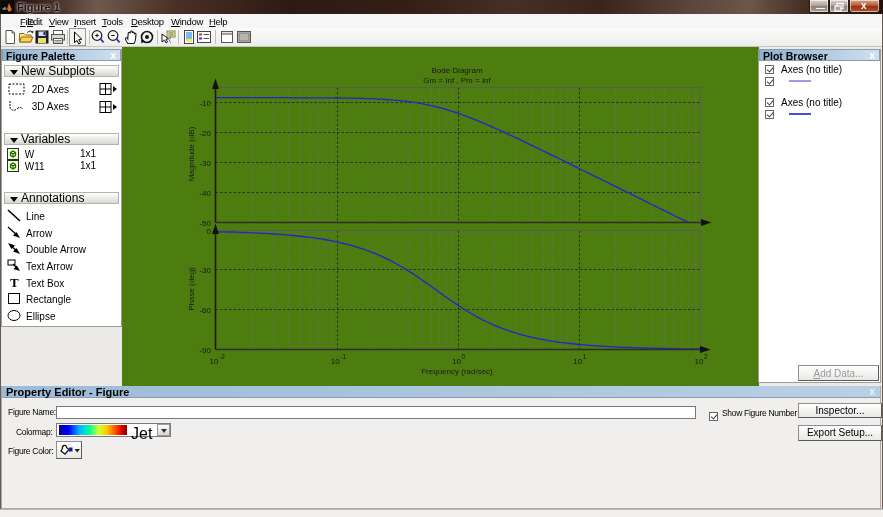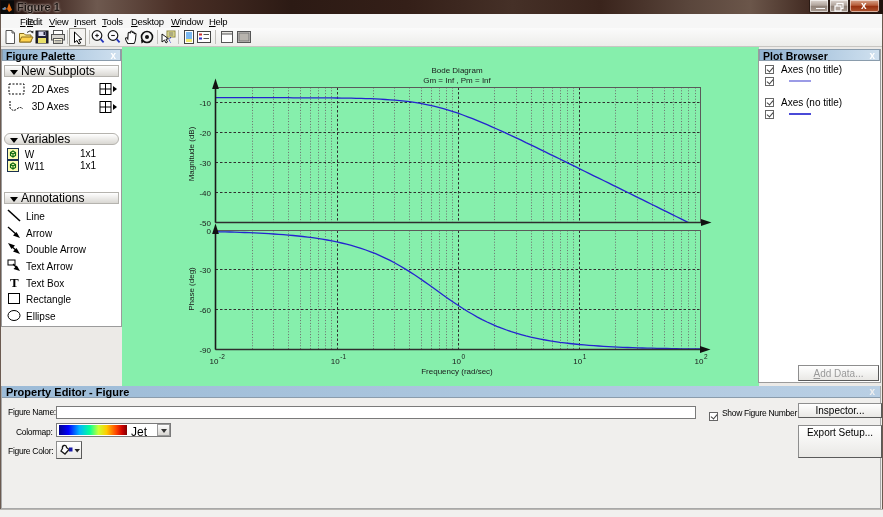--- a/index.html
+++ b/index.html
@@ -18,21 +18,21 @@
 
 #menubar{position:absolute;left:1px;top:14px;width:881px;height:14px;background:#f6f6f6;}
 .mitem{position:absolute;top:2px;font-size:9.5px;letter-spacing:-0.3px;color:#000;}
 .mitem u{text-decoration:underline;}
 
 #toolbar{position:absolute;left:1px;top:28px;width:881px;height:19px;background:linear-gradient(#fbfbfb,#ededea);border-bottom:1px solid #c8c6c2;}
 .ticon{position:absolute;top:1px;width:16px;height:16px;}
 .tsep{position:absolute;top:2px;width:1px;height:14px;background:#c2c0bc;}
 
 #client{position:absolute;left:0;top:47px;width:883px;height:462px;background:#eceae7;}
-#canvas{position:absolute;left:122px;top:0px;width:637px;height:400px;background:#86efac;}
+#canvas{position:absolute;left:122px;top:0px;width:637px;height:400px;background:#4d7c0f;}
 
 .panel{position:absolute;background:#fff;border:1px solid #9b9b9b;border-top:none;}
 .phead{position:absolute;left:0;top:0;right:0;height:12px;background:linear-gradient(90deg,#8fb2d1,#cfe0ef);border:1px solid #8a9cac;font-size:10.5px;font-weight:bold;color:#000;line-height:12px;padding-left:3px;}
 .phead .px{position:absolute;right:4px;top:0px;color:#ffffff;font-weight:bold;font-size:10px;}
 .sechead{position:absolute;left:2px;right:2px;height:12px;background:linear-gradient(#ffffff,#d9d7d2);border:1px solid #b5b3ae;font-size:12px;color:#000;line-height:11px;padding-left:16px;}
 .sechead:before{content:"";position:absolute;left:5px;top:4px;border-left:4px solid transparent;border-right:4px solid transparent;border-top:5px solid #000;}
 .prow{position:absolute;font-size:10px;color:#000;line-height:12px;}
 
 #propeditor{position:absolute;left:1px;top:339px;width:880px;height:123px;background:#f0efed;border:1px solid #a8a8a8;border-top:none;}
 #prophead{position:absolute;left:0;top:0;width:878px;height:12px;background:linear-gradient(90deg,#9cbbd7,#b9cfe4);border-bottom:1px solid #8a9cac;font-size:11px;font-weight:bold;color:#000;line-height:12px;padding-left:4px;}
@@ -292,21 +292,21 @@
           <path d="M2 1 L2 8 Q5 12 9 9 Q12 6 15 9" fill="none" stroke="#000" stroke-dasharray="2,1"></path>
         </svg>
     <span style="margin-left:4px;">3D Axes</span>
   </div>
   <div class="prow" style="left:97px;top:52px;"><svg width="18" height="12">
           <rect x="1" y="0.5" width="11" height="11" fill="none" stroke="#000"></rect>
           <line x1="6.5" y1="0.5" x2="6.5" y2="11.5" stroke="#000"></line>
           <line x1="1" y1="6" x2="12" y2="6" stroke="#000"></line>
           <polygon points="14,3 18,6 14,9" fill="#000"></polygon>
         </svg></div>
-  <div class="sechead" style="top:84px;border-radius:6px;">Variables</div>
+  <div class="sechead" style="top:84px;">Variables</div>
   <div class="prow" style="left:5px;top:99px;">
     <svg width="12" height="12" style="vertical-align:-2px;">
           <rect x="0.5" y="0.5" width="11" height="11" fill="#fdfdb4" stroke="#1a3050"></rect>
           <path d="M3.5 4.5 L6 3 L8.5 4.5 L8.5 7.5 L6 9 L3.5 7.5 Z M3.5 4.5 L6 6 L8.5 4.5 M6 6 L6 9" fill="none" stroke="#0f6a0f" stroke-width="1.2"></path>
         </svg>
     <span style="margin-left:3px;">W</span><span style="position:absolute;left:73px;">1x1</span>
   </div>
   <div class="prow" style="left:5px;top:111px;">
     <svg width="12" height="12" style="vertical-align:-2px;">
           <rect x="0.5" y="0.5" width="11" height="11" fill="#fdfdb4" stroke="#1a3050"></rect>
@@ -354,25 +354,25 @@
         </svg></div>
   <div class="btn3d" style="left:39px;top:316px;width:81px;height:16px;line-height:15px;color:#9a9a9a;"><u>A</u>dd Data...</div>
  </div>
  <div id="propeditor">
   <div id="prophead">Property Editor - Figure<span class="px" style="position:absolute;right:5px;top:0;color:#f0f0f0;font-size:10px;">x</span></div>
   <div class="plabel" style="left:6px;top:21px;">Figure Name:</div>
   <div class="abs" style="left:54px;top:20px;width:640px;height:13px;background:#fff;border:1px solid #7a7a7a;"></div>
   <div class="abs" style="left:707px;top:20px;"><span class="cb"></span></div>
   <div class="plabel" style="left:720px;top:22px;">Show Figure Number</div>
   <div class="btn3d" style="left:796px;top:17px;width:84px;height:15px;line-height:14px;">Inspector...</div>
-  <div class="btn3d" style="left:796px;top:39px;width:84px;height:33px;line-height:14px;">Export Setup...</div>
+  <div class="btn3d" style="left:796px;top:39px;width:84px;height:16px;line-height:14px;">Export Setup...</div>
   <div class="plabel" style="left:6px;top:41px;margin-left:8px;">Colormap:</div>
   <div class="abs" style="left:54px;top:37px;width:115px;height:14px;background:#fff;border:1px solid #7a7a7a;">
     <div class="abs" style="left:2px;top:1px;width:68px;height:10px;background:linear-gradient(90deg,#00008f,#0000ff 14%,#00b4ff 30%,#00ff9b 45%,#ccff33 58%,#ffcc00 70%,#ff4400 84%,#cc0000 93%,#7f0000);"></div>
-    <span class="abs" style="left:74px;top:1px;font-size:12px;">Jet</span>
+    <span class="abs" style="left:74px;top:1px;font-size:16px;">Jet</span>
     <div class="abs" style="left:100px;top:0px;width:13px;height:12px;background:linear-gradient(#fdfdfd,#d8d6d2);border:1px solid #9a9a9a;">
           <div class="abs" style="left:3px;top:4px;border-left:3.5px solid transparent;border-right:3.5px solid transparent;border-top:4px solid #333;"></div>
         </div>
   </div>
   <div class="plabel" style="left:6px;top:60px;">Figure Color:</div>
   <div class="btn3d" style="left:54px;top:55px;width:26px;height:18px;">
     <svg width="24" height="16">
           <path d="M5.5 6.5 Q5 4 7 3.5 Q9.5 3 9.5 5.5 L12 7.5 L8 12 L4 9 Z" fill="#fff" stroke="#1a1a1a" stroke-width="1.3"></path>
           <rect x="12" y="5.5" width="3.5" height="4" fill="#1a1aa8"></rect>
           <polygon points="17.5,7 23,7 20.2,10.5" fill="#222"></polygon>

